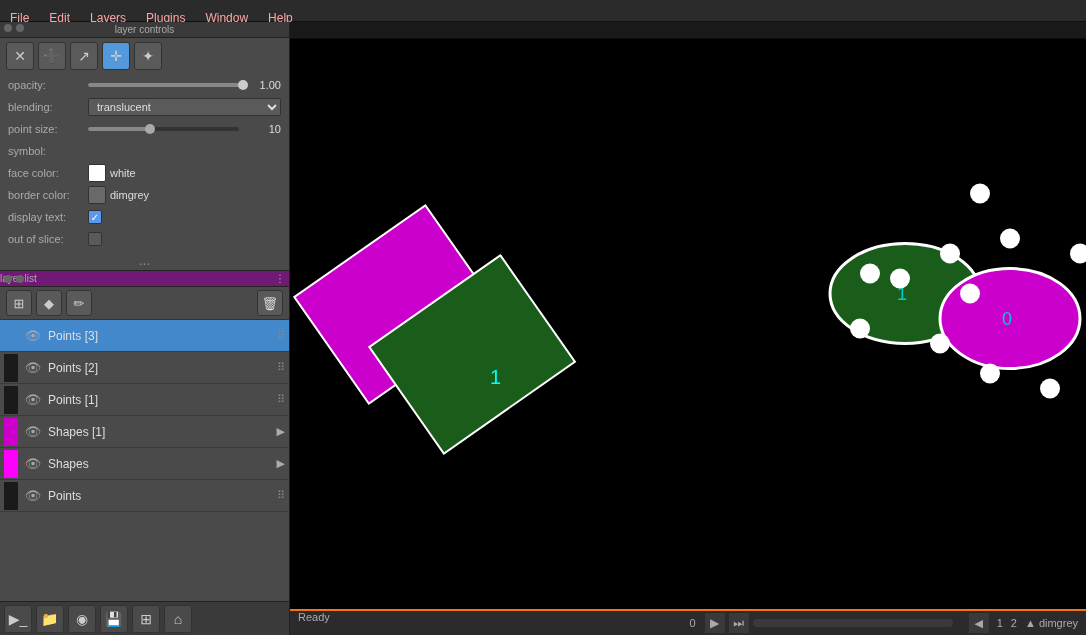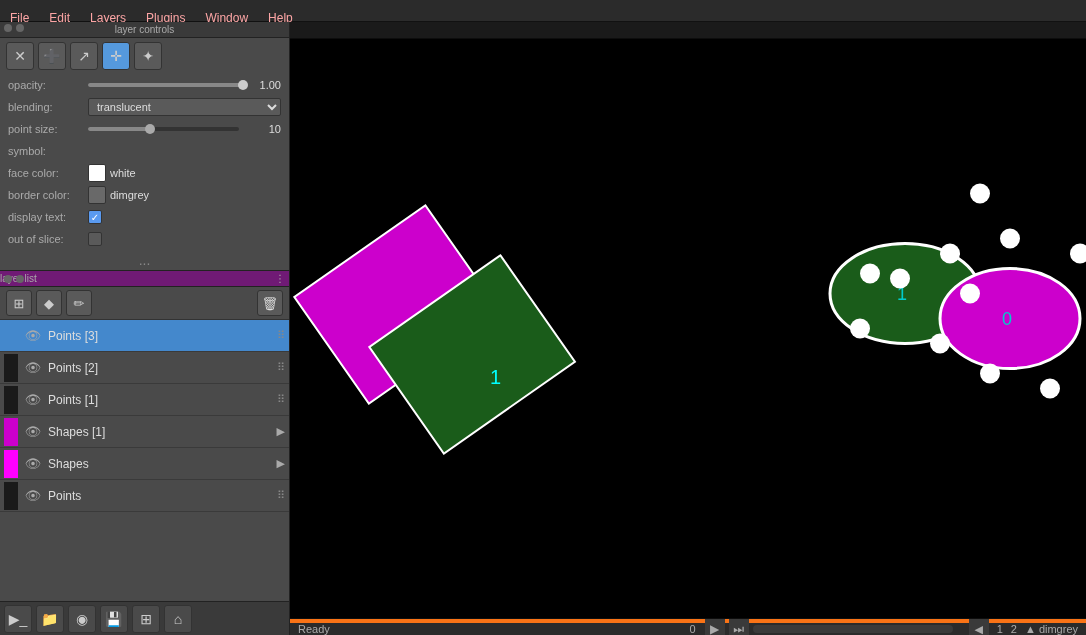--- a/index.html
+++ b/index.html
@@ -335,25 +335,24 @@
       position: relative;
       overflow: hidden;
     }
 
     
     #statusbar {
       position: absolute;
       bottom: 0;
       left: 0;
       right: 0;
-      height: 16px;
+      height: 26px;
       background: #2b2b2b;
       display: flex;
-      align-items: center;
-      border-top: 4px solid #f97316;
+      border-top: 2px solid #f97316;
     }
     #statusbar-left {
       padding: 0 8px;
       color: #aaa;
       font-size: 11px;
       flex: 1;
     }
     #frame-controls {
       display: flex;
       align-items: center;

